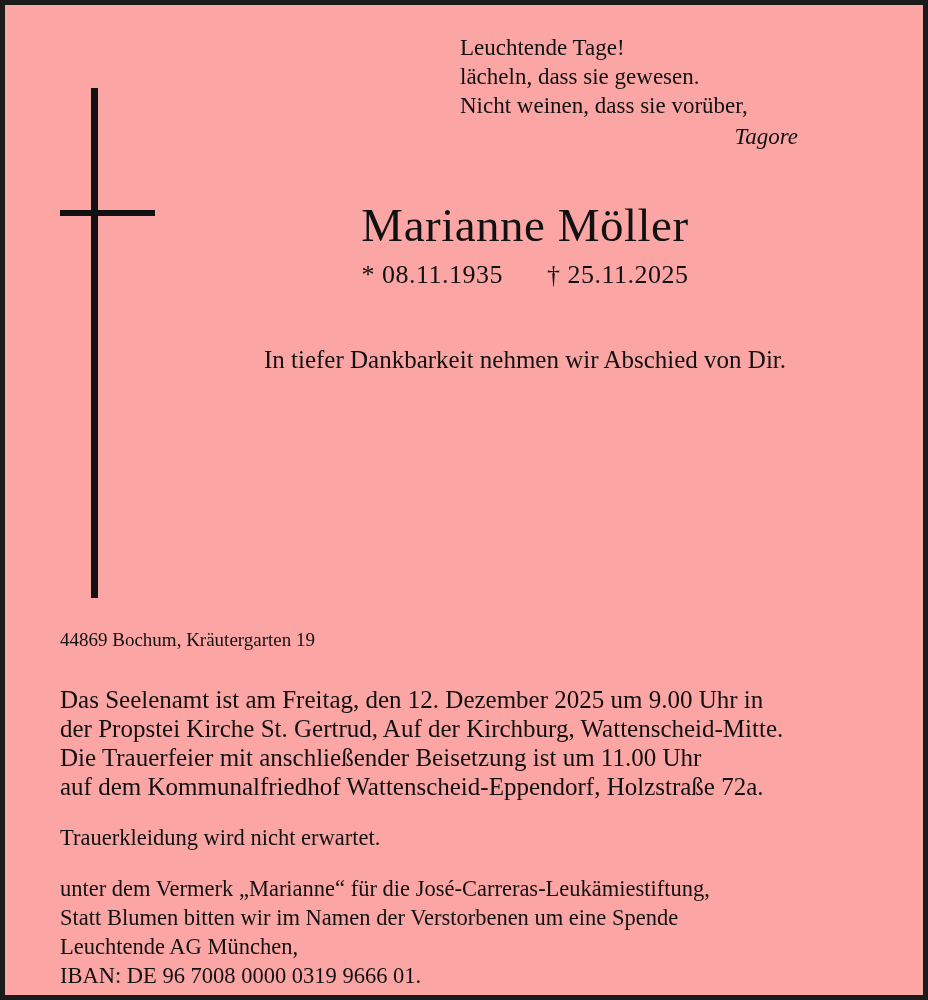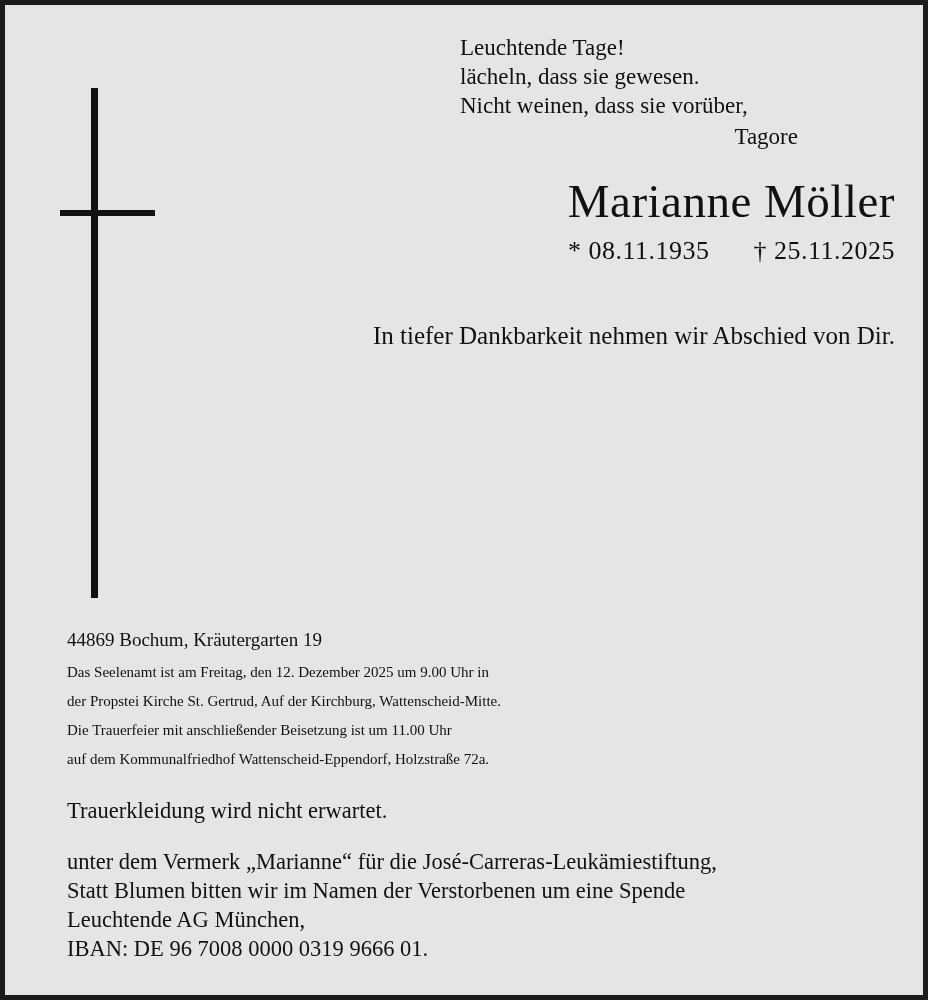--- a/index.html
+++ b/index.html
@@ -20,21 +20,21 @@
     height: 1000px;
     box-sizing: border-box;
     background: #ffffff;
     border: 5px solid #1b1b1b;
   }
   .inner {
     position: relative;
     width: 100%;
     height: 100%;
     box-sizing: border-box;
-    background: #e5e5e5;
+    background: #fca5a5;
   }
 
   
   .cross {
     position: absolute;
     left: 55px;
     top: 83px;
     width: 95px;
     height: 510px;
   }
@@ -63,29 +63,30 @@
     width: 420px;
     font-size: 23px;
     line-height: 29px;
     text-align: left;
   }
   .motto .line { white-space: nowrap; }
   .motto .author {
     text-align: right;
     padding-right: 82px;
     margin-top: 2px;
+    font-style: italic;
   }
 
   
   .center {
     position: absolute;
     left: 150px;
-    top: 168px;
+    top: 192px;
     width: 740px;
-    text-align: right;
+    text-align: center;
   }
   .name {
     font-size: 47px;
     line-height: 56px;
     letter-spacing: 0.5px;
   }
   .maiden {
     font-size: 23px;
     line-height: 30px;
     margin-top: 4px;
@@ -105,33 +106,33 @@
   .family {
     font-size: 26px;
     line-height: 34px;
     margin-top: 22px;
   }
   .family .fline { white-space: nowrap; }
 
   
   .lower {
     position: absolute;
-    left: 62px;
+    left: 55px;
     top: 622px;
     width: 830px;
     text-align: left;
   }
   .address {
     font-size: 19px;
     line-height: 25px;
   }
   .service {
-    font-size: 15px;
+    font-size: 25px;
     line-height: 29px;
-    margin-top: 6px;
+    margin-top: 33px;
   }
   .dress {
     font-size: 22.5px;
     line-height: 29px;
     margin-top: 22px;
   }
   .donation {
     font-size: 22.5px;
     line-height: 29px;
     margin-top: 22px;

